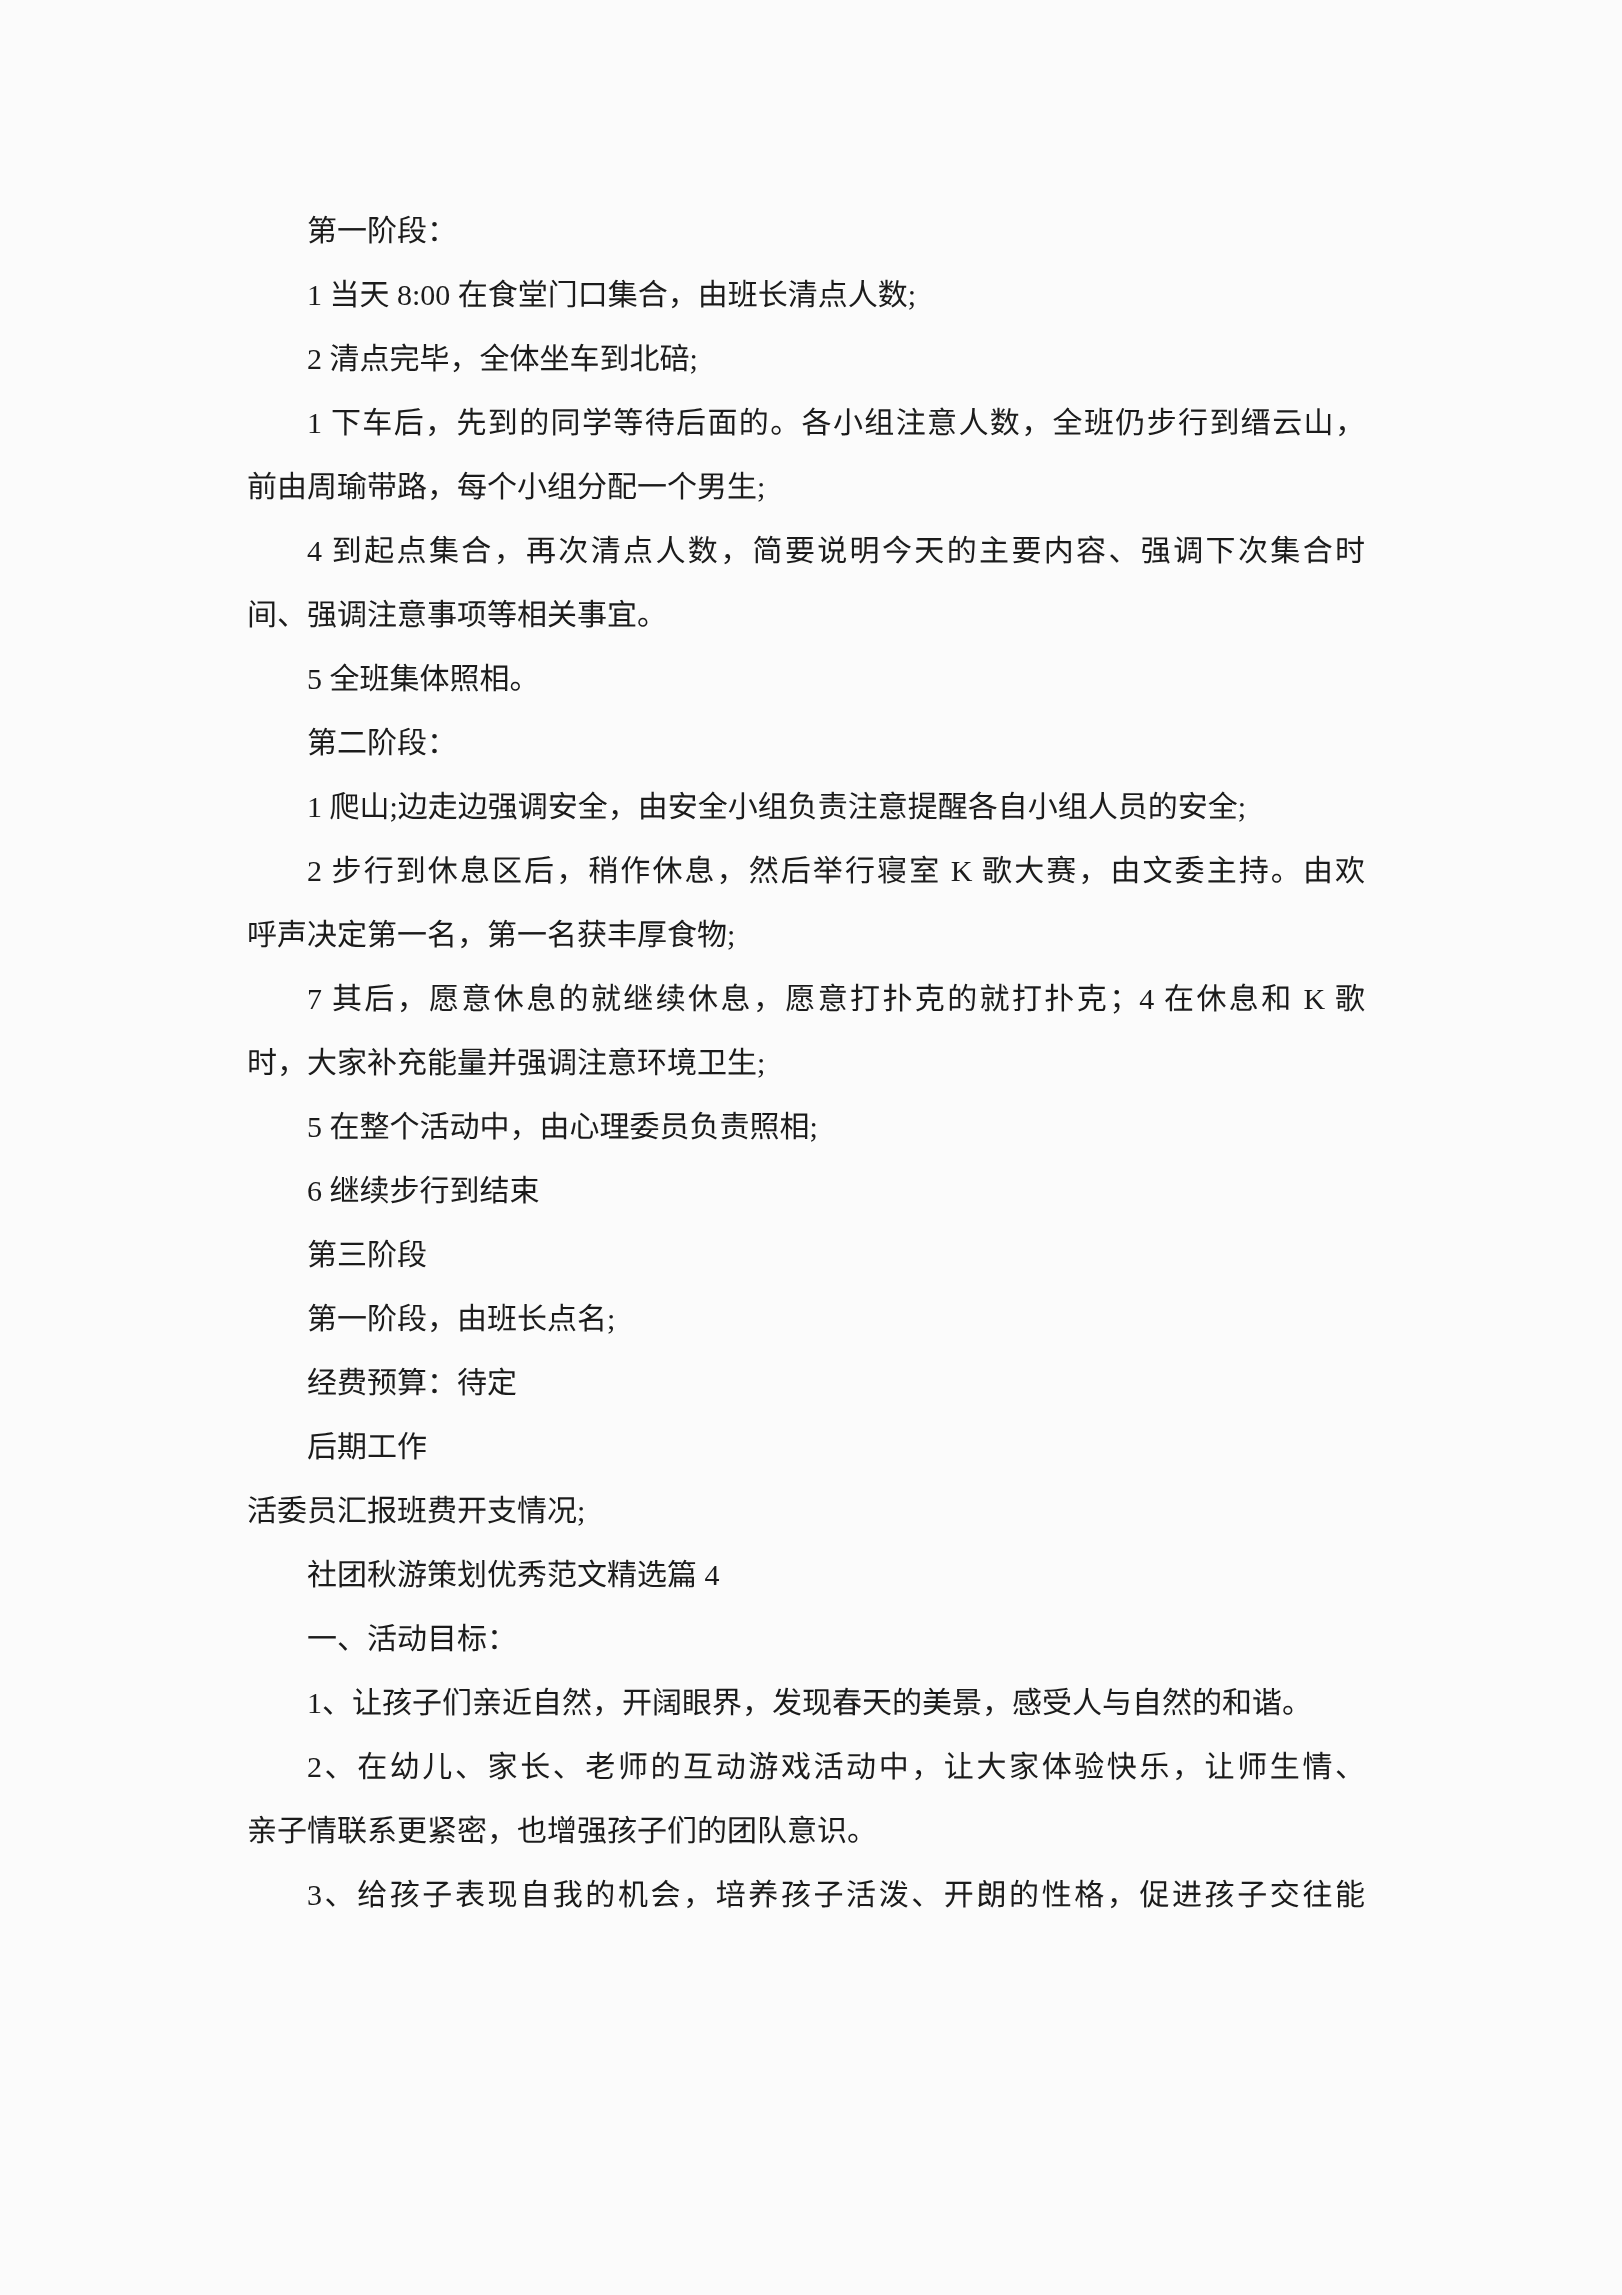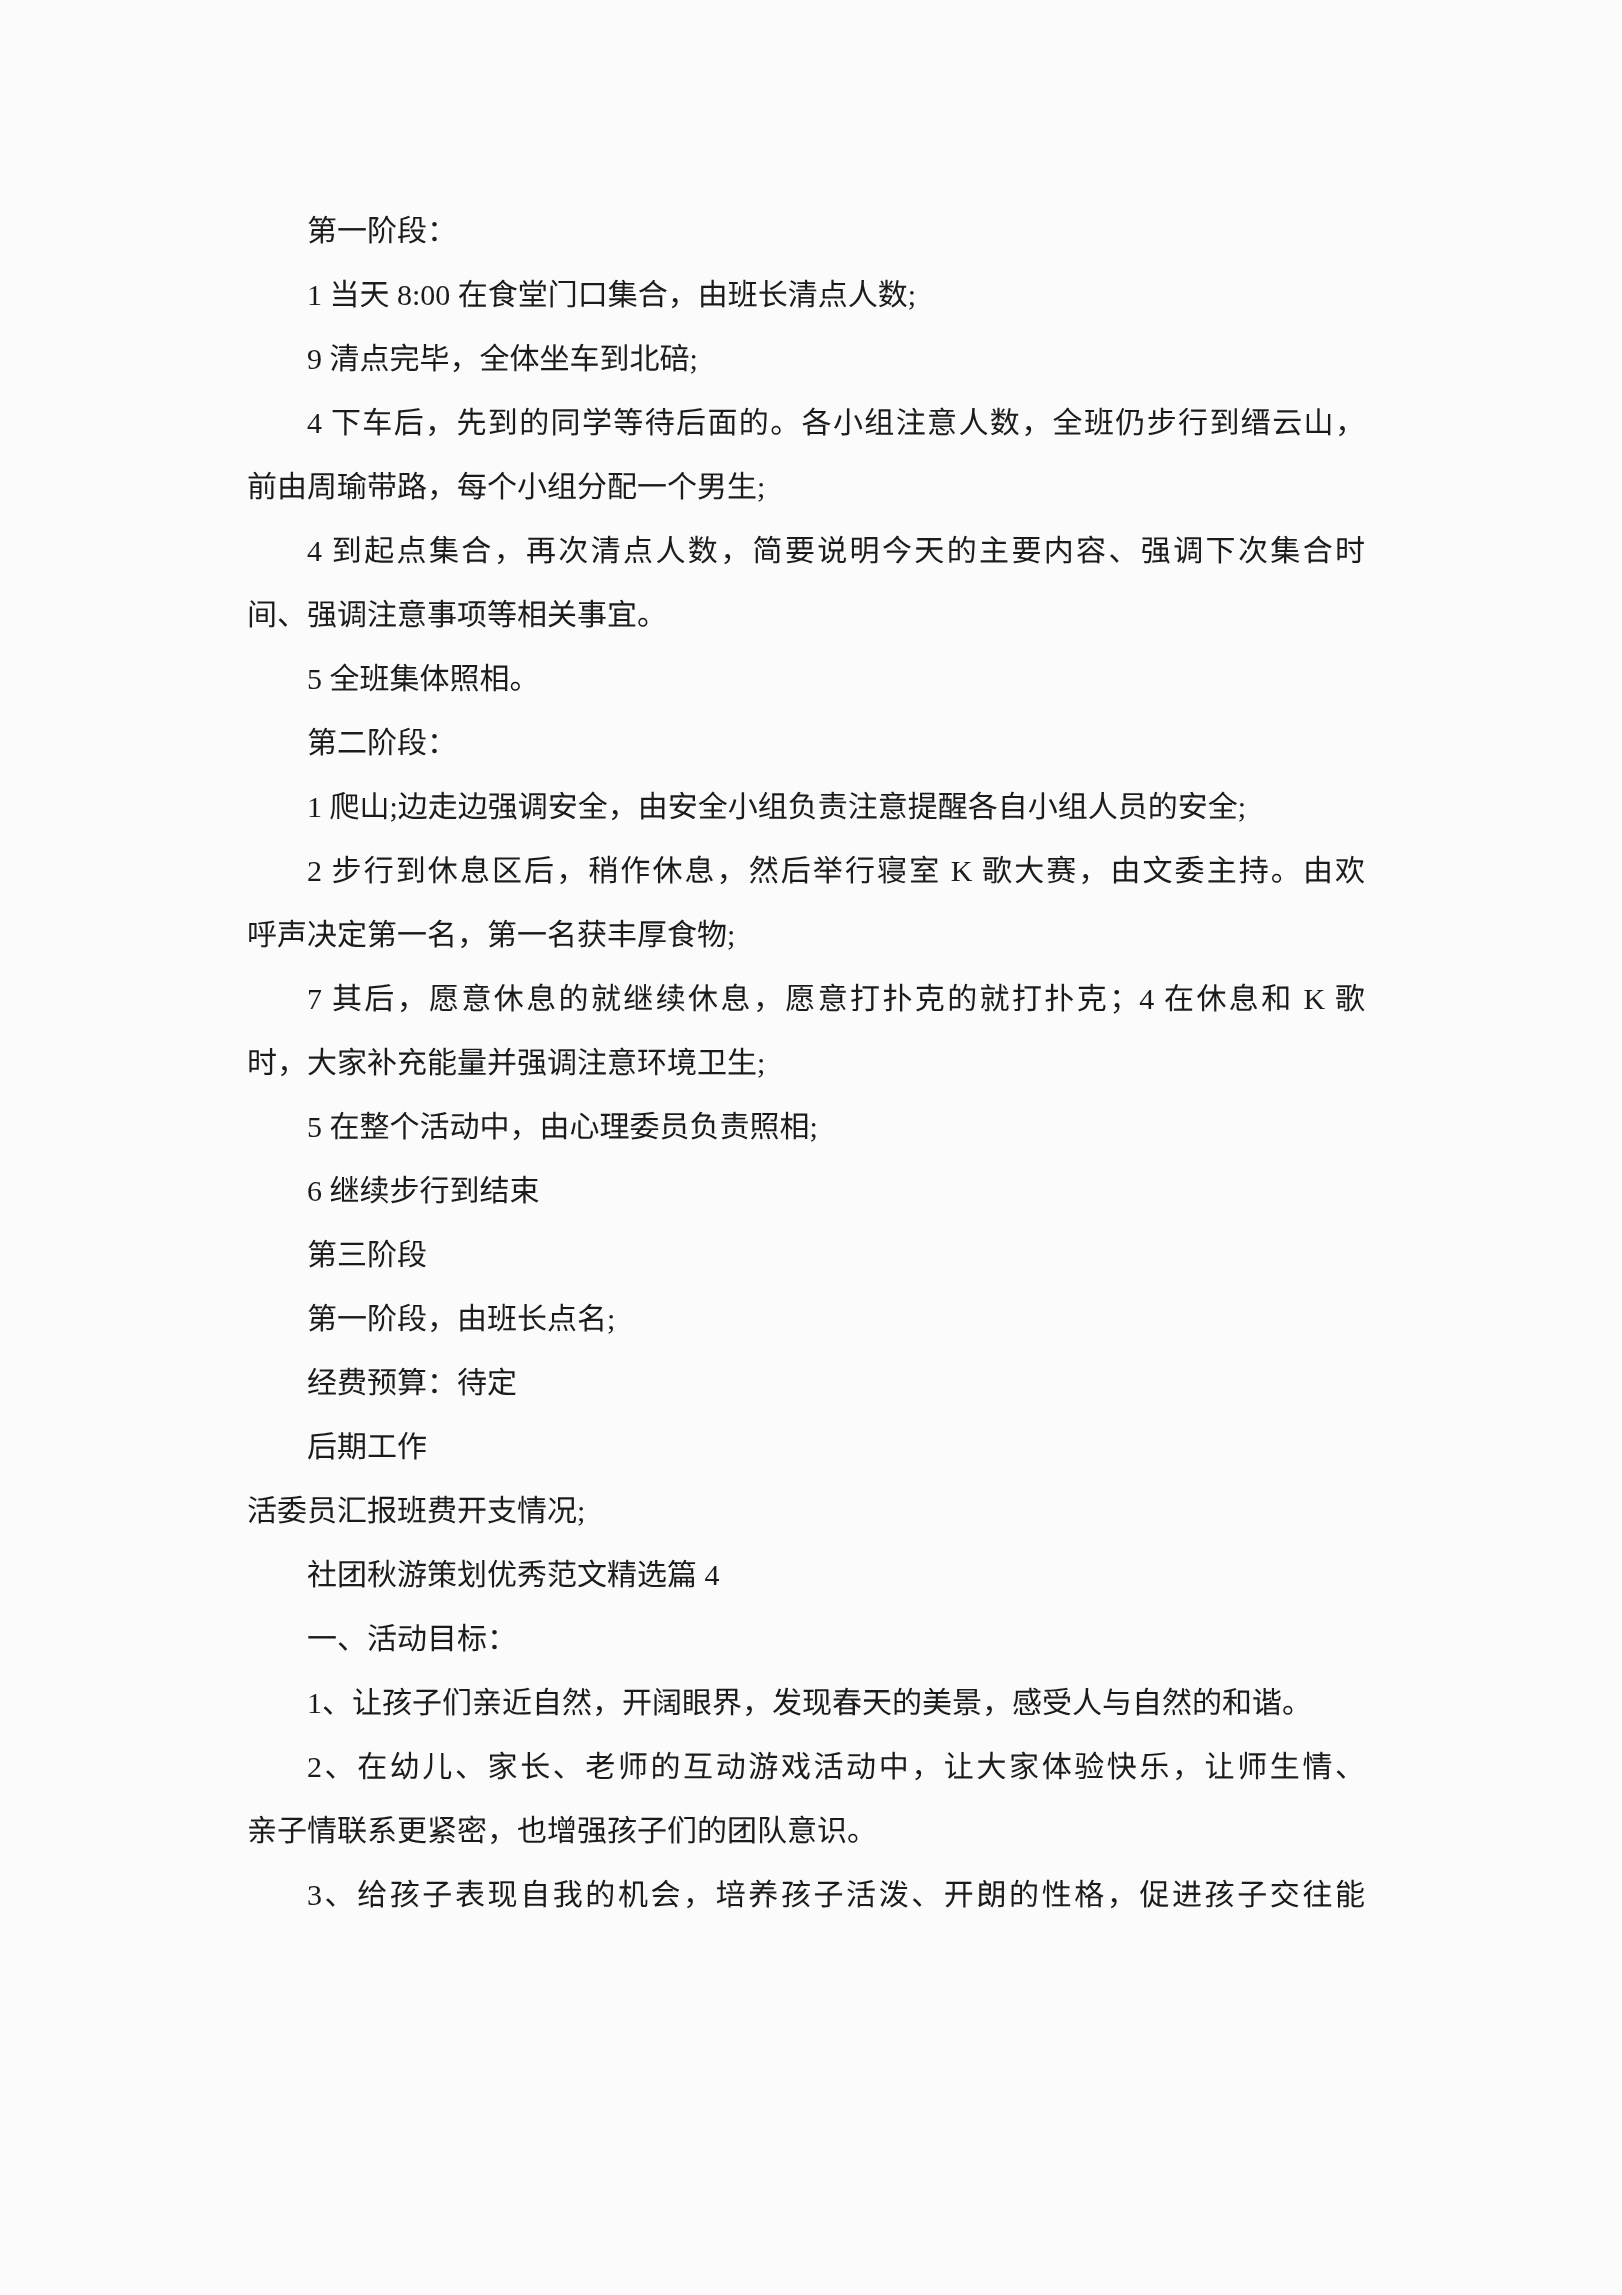--- a/index.html
+++ b/index.html
@@ -44,22 +44,22 @@
     text-align-last: justify;
   }
 </style>
 </head>
 <body>
 
 <div class="page" style="background: rgb(251, 251, 251);">
   <div class="doc-body" id="doc-body" style="color: rgb(27, 27, 27);">
       <p class="line indent">第一阶段：</p>
       <p class="line indent">1 当天 8:00 在食堂门口集合，由班长清点人数;</p>
-      <p class="line indent">9 清点完毕，全体坐车到北碚;</p>
-      <p class="line indent full">4 下车后，先到的同学等待后面的。各小组注意人数，全班仍步行到缙云山，</p>
+      <p class="line indent">2 清点完毕，全体坐车到北碚;</p>
+      <p class="line indent full">1 下车后，先到的同学等待后面的。各小组注意人数，全班仍步行到缙云山，</p>
       <p class="line">前由周瑜带路，每个小组分配一个男生;</p>
       <p class="line indent full">4 到起点集合，再次清点人数，简要说明今天的主要内容、强调下次集合时</p>
       <p class="line">间、强调注意事项等相关事宜。</p>
       <p class="line indent">5 全班集体照相。</p>
       <p class="line indent">第二阶段：</p>
       <p class="line indent">1 爬山;边走边强调安全，由安全小组负责注意提醒各自小组人员的安全;</p>
       <p class="line indent full">2 步行到休息区后，稍作休息，然后举行寝室 K 歌大赛，由文委主持。由欢</p>
       <p class="line">呼声决定第一名，第一名获丰厚食物;</p>
       <p class="line indent full">7 其后，愿意休息的就继续休息，愿意打扑克的就打扑克；4 在休息和 K 歌</p>
       <p class="line">时，大家补充能量并强调注意环境卫生;</p>

